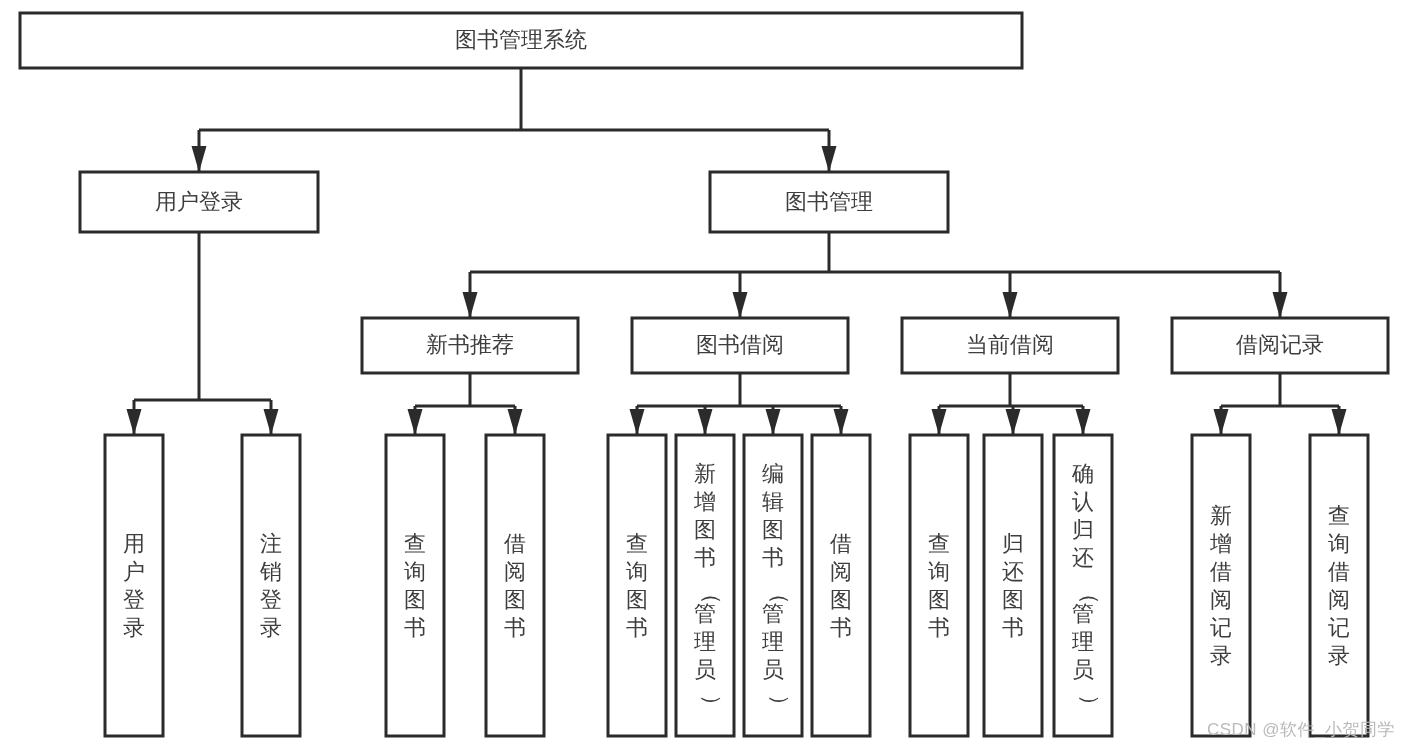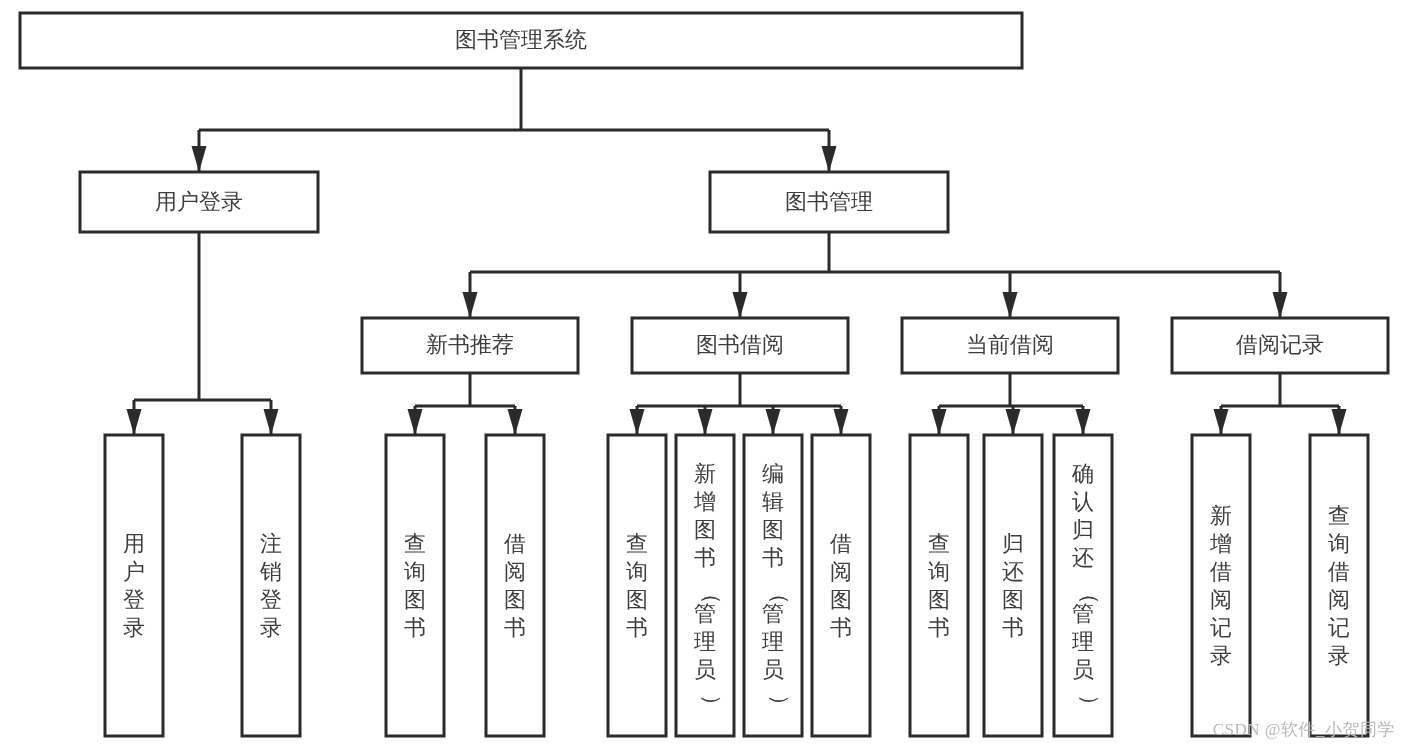--- a/index.html
+++ b/index.html
@@ -49,21 +49,21 @@
     stroke-width: 3;
     fill: none;
   }
   .arrow-head {
     fill: #2b2b2b;
   }
   .watermark {
     position: absolute;
     right: 10px;
     bottom: 6px;
-    font-family: Liberation Serif, serif;
+    font-family: Liberation Sans, sans-serif;
     font-size: 17px;
     color: #b9b9b9;
     white-space: nowrap;
     letter-spacing: 0.5px;
     text-align: center;
   }
 </style>
 </head>
 <body>
 

